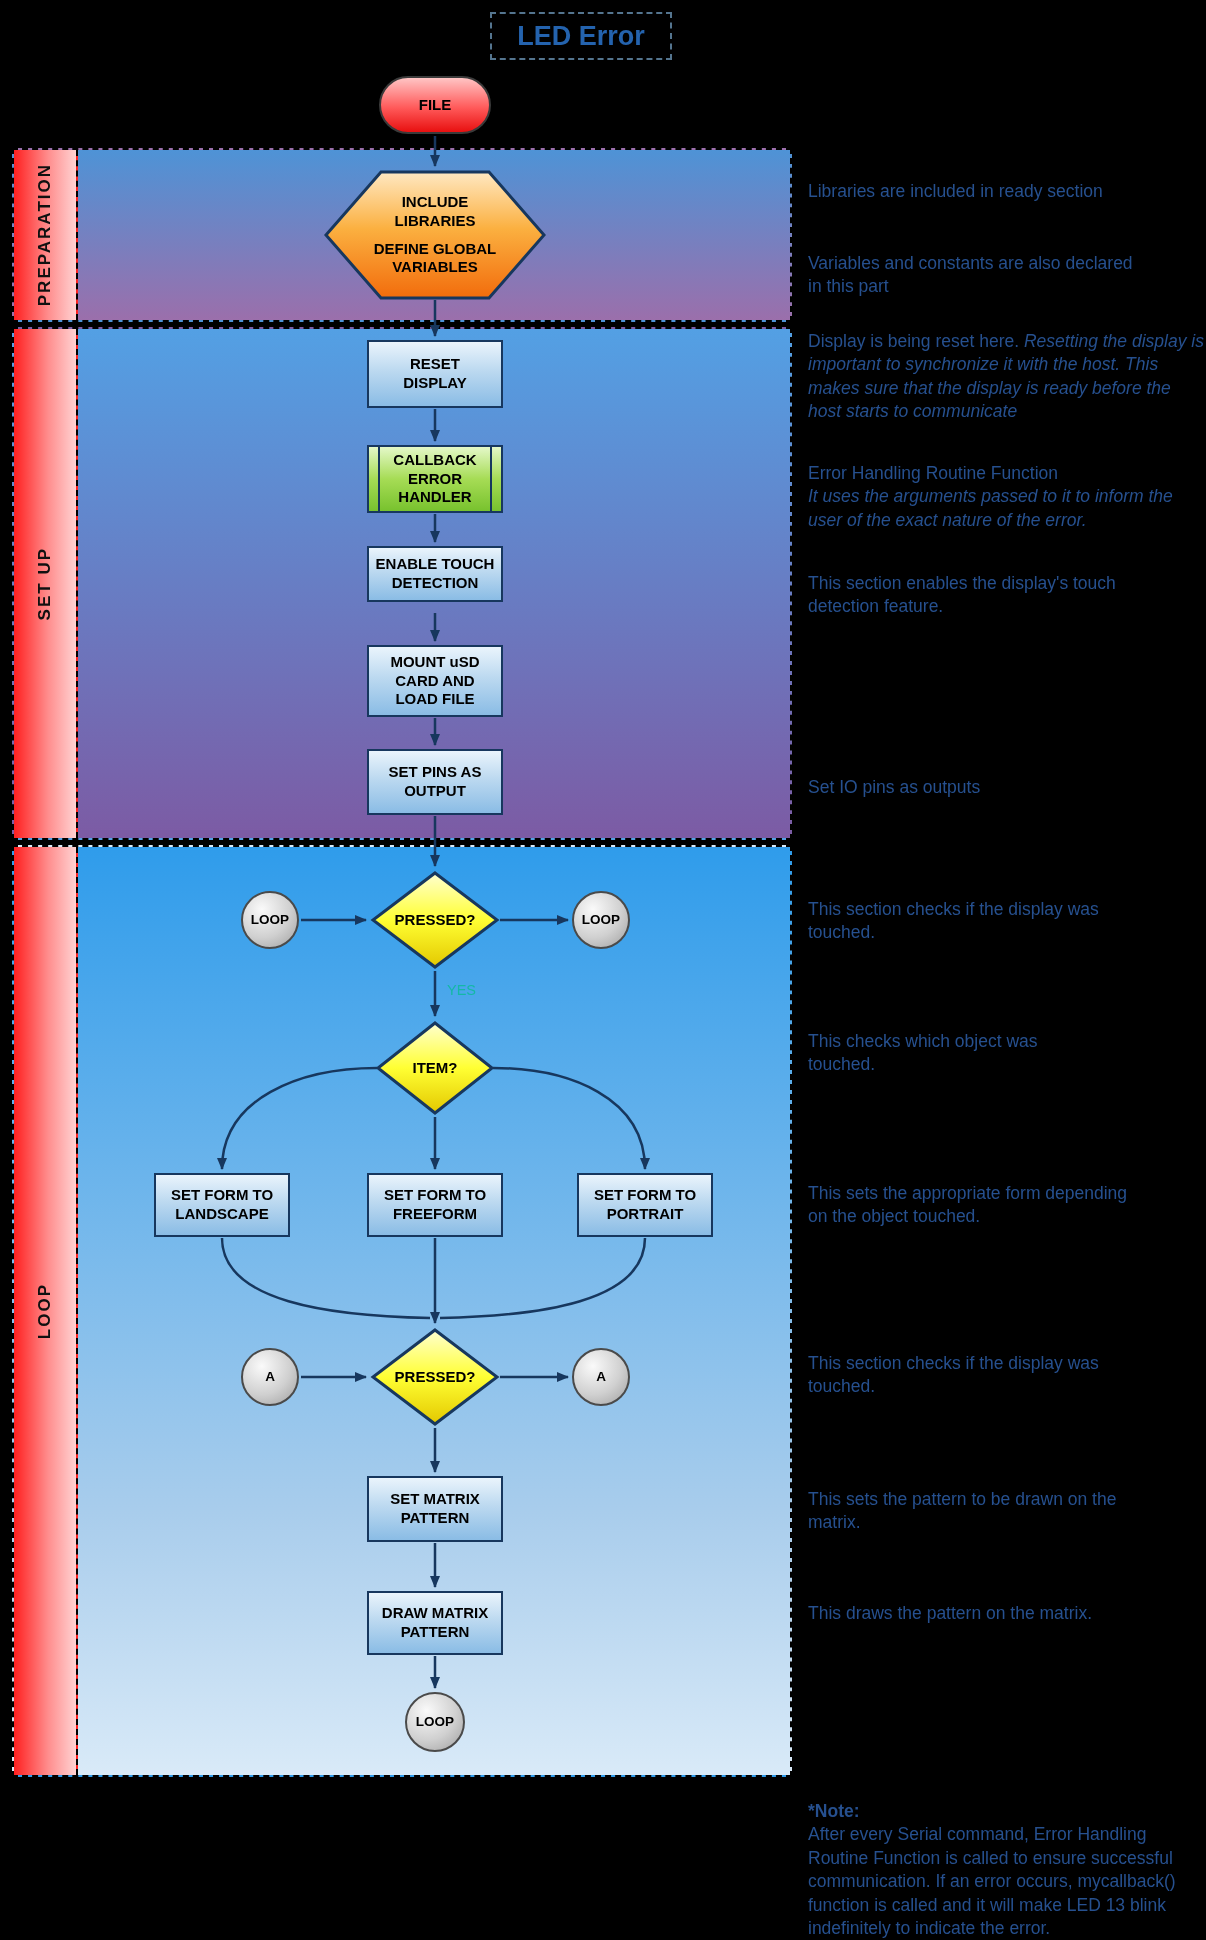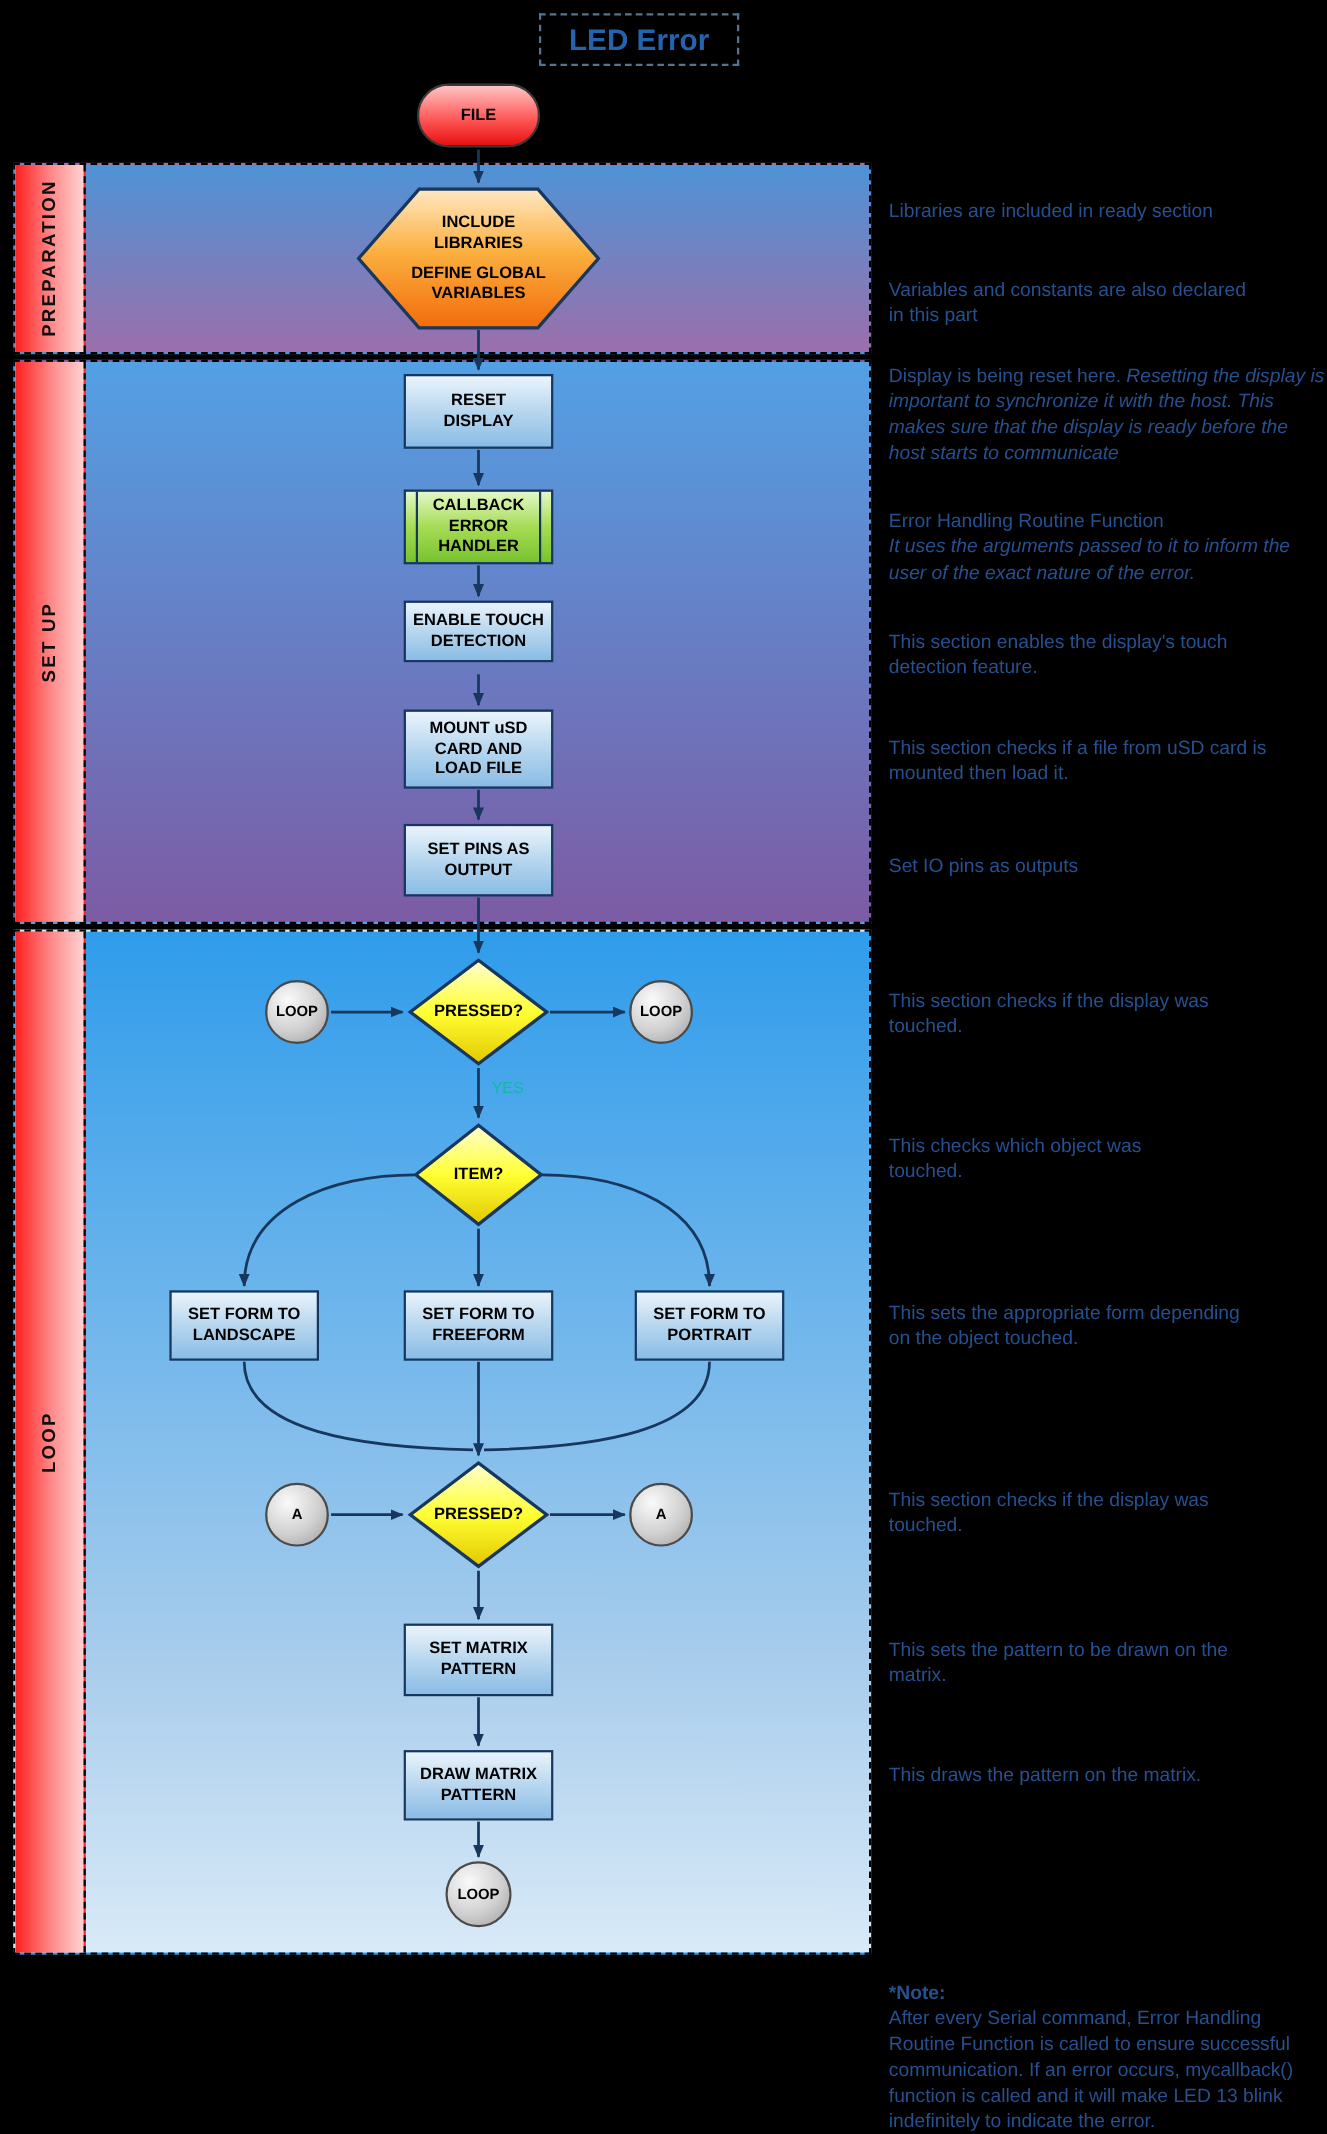--- a/index.html
+++ b/index.html
@@ -231,23 +231,20 @@
   </div>
   <div class="annot" style="top:330px;width:400px">
     <span>Display is being reset here. </span><span class="it">Resetting the display is important to synchronize it with the host. This makes sure that the display is ready before the host starts to communicate</span>
   </div>
   <div class="annot stack" style="top:462px;width:372px">
     <span>Error Handling Routine Function</span><span class="it">It uses the arguments passed to it to inform the user of the exact nature of the error.</span>
   </div>
   <div class="annot" style="top:572px;width:330px">
     <span>This section enables the display's touch detection feature.</span><span class="it"></span>
   </div>
-  <div class="annot" style="top:668px;width:370px">
-    <span>This section checks if a file from uSD card is mounted then load it.</span><span class="it"></span>
-  </div>
   <div class="annot" style="top:776px;width:330px">
     <span>Set IO pins as outputs</span><span class="it"></span>
   </div>
   <div class="annot" style="top:898px;width:340px">
     <span>This section checks if the display was touched.</span><span class="it"></span>
   </div>
   <div class="annot" style="top:1030px;width:300px">
     <span>This checks which object was touched.</span><span class="it"></span>
   </div>
   <div class="annot" style="top:1182px;width:320px">

